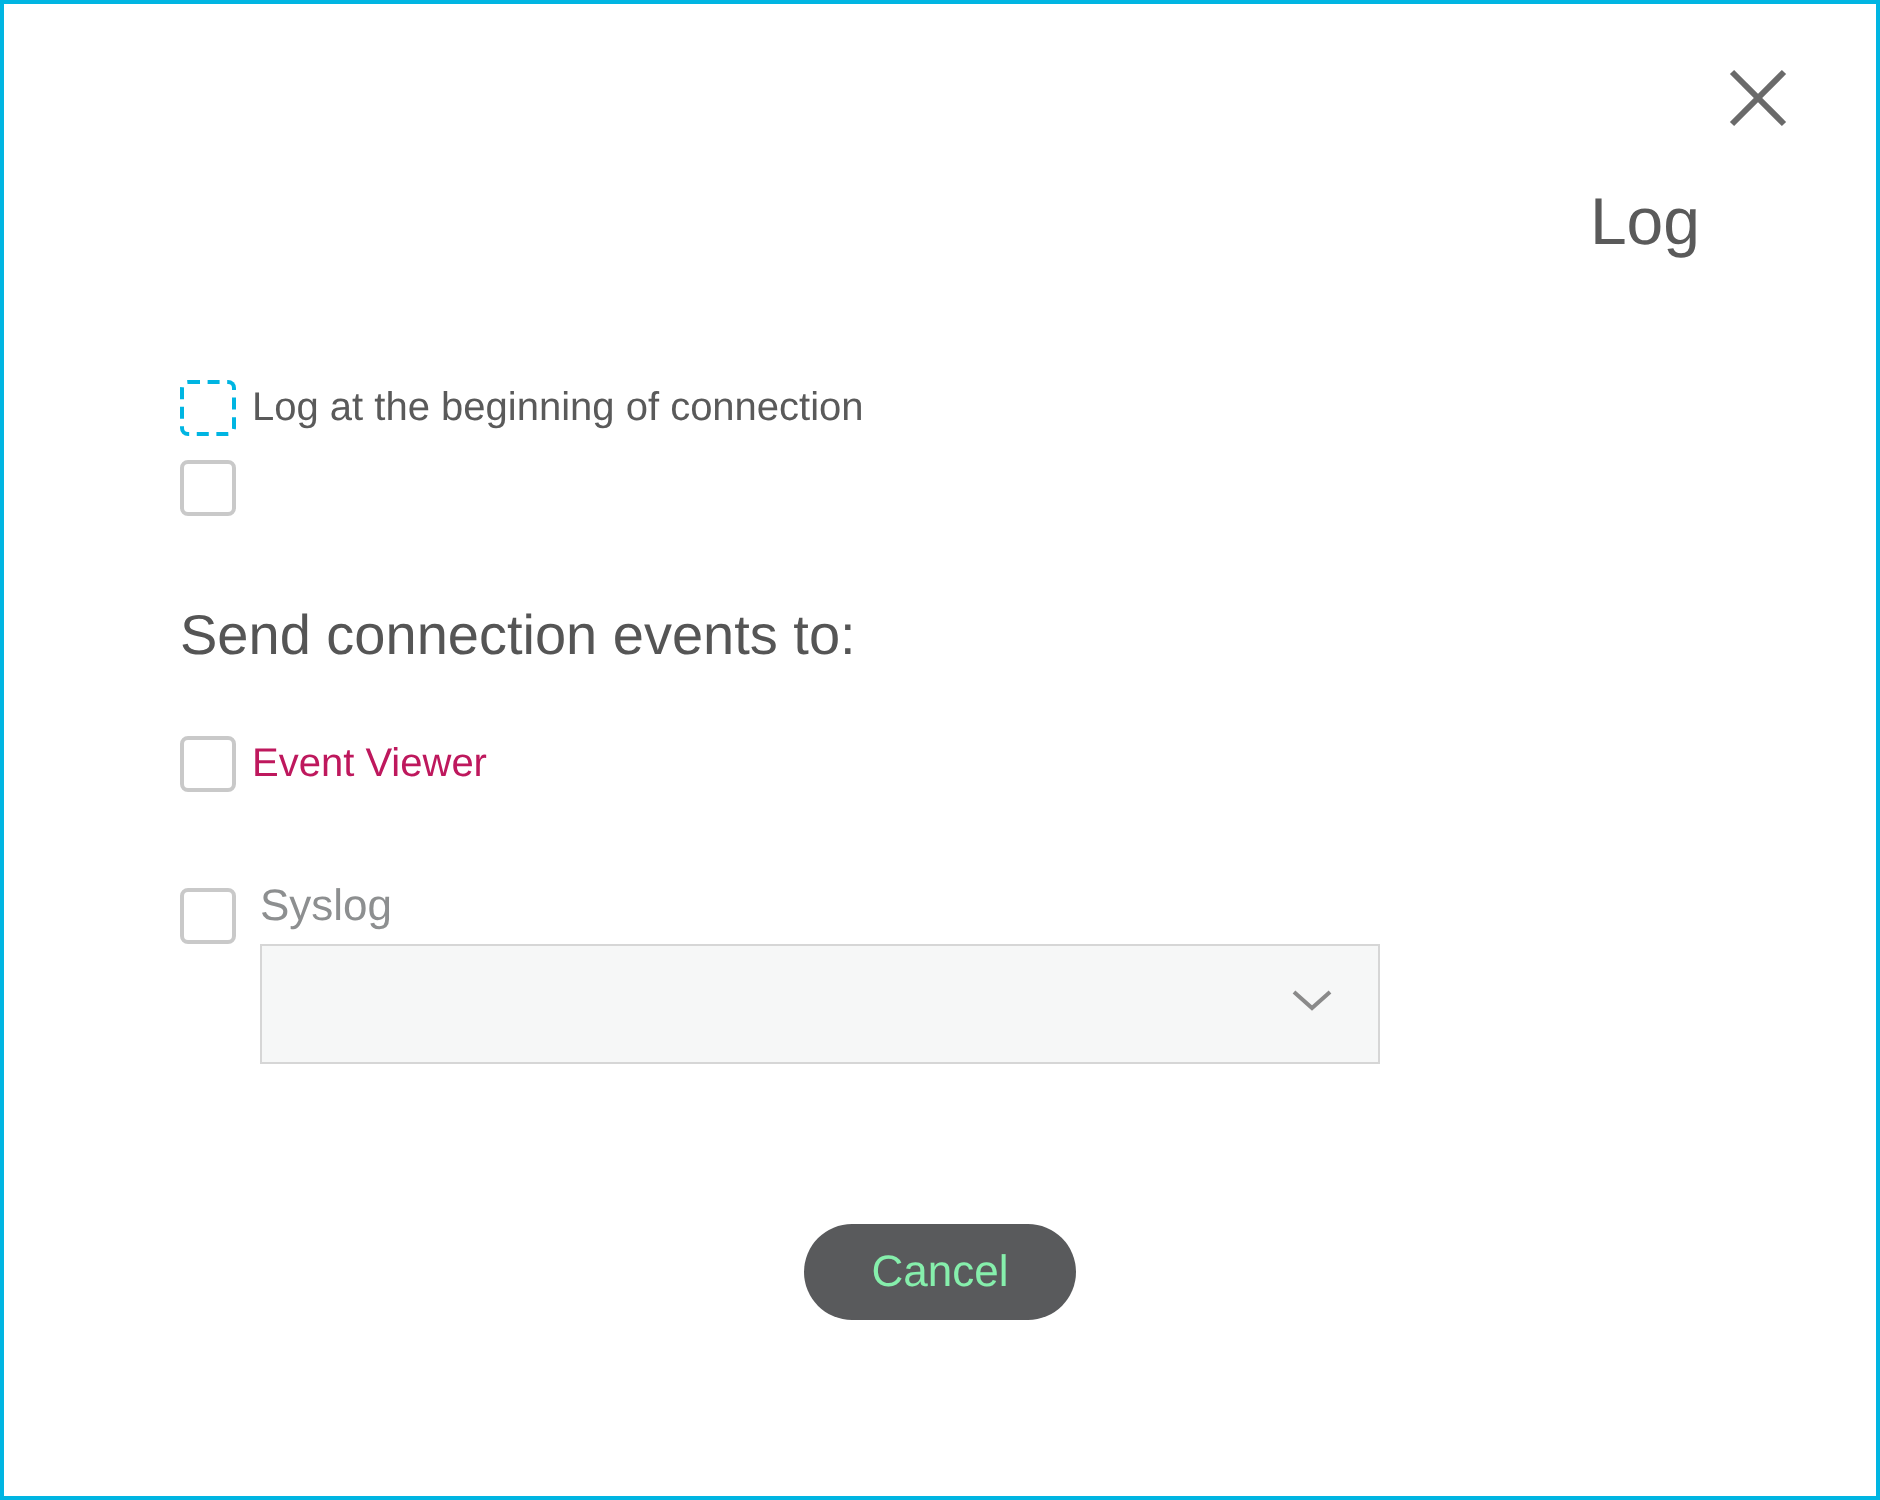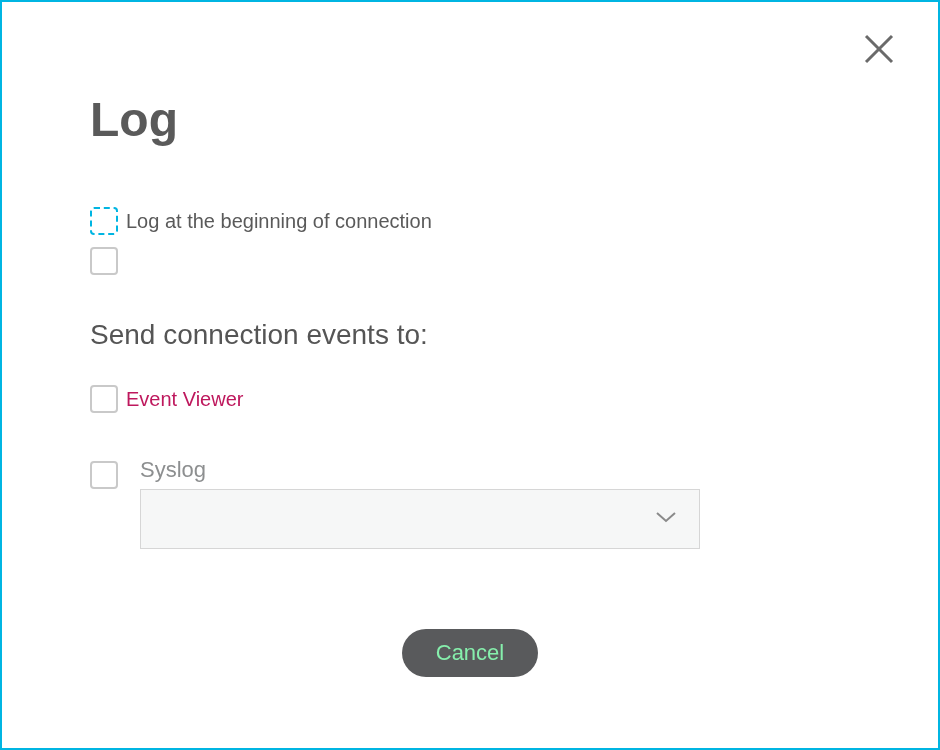--- a/index.html
+++ b/index.html
@@ -25,23 +25,23 @@
     .close-btn svg {
       width: 34px;
       height: 34px;
       stroke: #6a6a6a;
       stroke-width: 3;
     }
     .content {
       padding: 90px 88px 0 88px;
     }
     .title {
-      text-align: left;
-      font-size: 48px;
-      font-weight: 700;
+      text-align: right;
+      font-size: 33px;
+      font-weight: 400;
       color: #5a5a5a;
       margin-bottom: 60px;
     }
     .row {
       display: flex;
       align-items: center;
       margin-bottom: 12px;
     }
     .checkbox {
       width: 28px;
@@ -72,21 +72,21 @@
     }
     .syslog-area {
       display: flex;
       align-items: flex-start;
       margin-top: 44px;
     }
     .syslog-area .checkbox {
       margin-top: 4px;
     }
     .syslog-right {
-      margin-left: 22px;
+      margin-left: 12px;
       flex: 1;
       max-width: 560px;
     }
     .syslog-label {
       font-size: 22px;
       color: #8d8f90;
       margin-bottom: 6px;
       display: block;
     }
     .dropdown {

